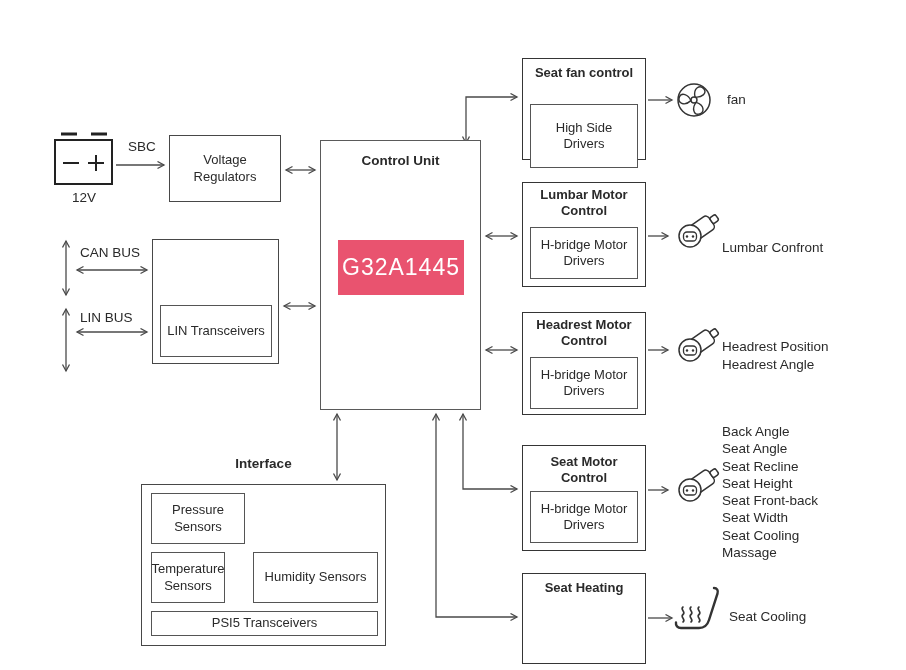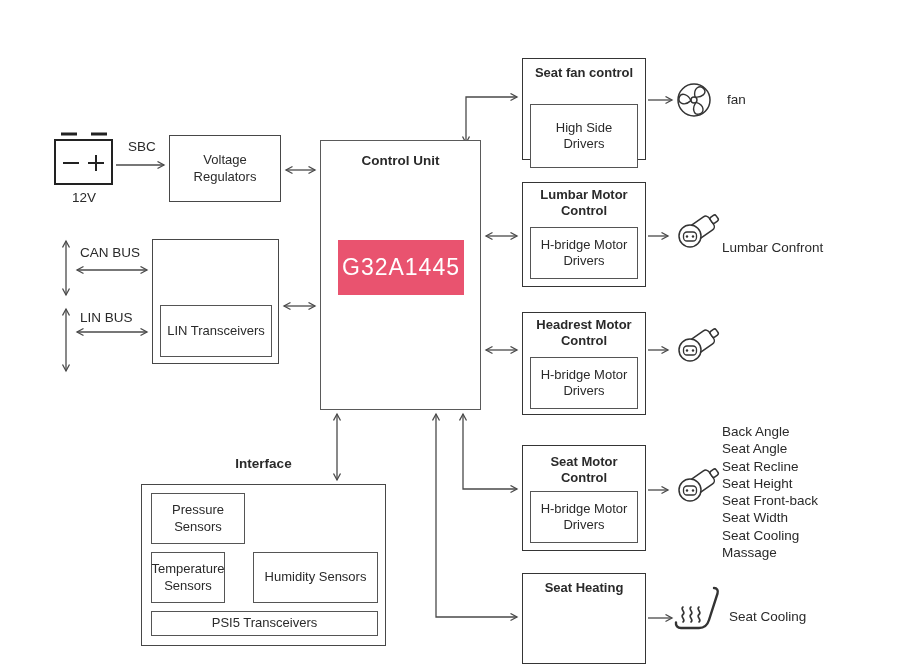--- a/index.html
+++ b/index.html
@@ -166,20 +166,24 @@
     <div class="title" style="padding:8px 20px 0;">Seat Motor Control</div>
   </div>
   <div class="box b-inner" style="left:530px;top:491px;width:108px;height:52px;padding:0 4px;">H-bridge Motor Drivers</div>
 
   <div class="box outbox" style="left:522px;top:573px;width:124px;height:91px;">
     <div class="title">Seat Heating</div>
   </div>
 
   <div class="lbl" style="left:727px;top:92px;">fan</div>
   <div class="lbl" style="left:722px;top:228px;margin-top:12px;">Lumbar Confront</div>
+  <div class="list" style="left:722px;top:338px;line-height:18px;">
+    <span>Headrest Position</span>
+    <span>Headrest Angle</span>
+  </div>
   <div class="list" style="left:722px;top:423px;">
     <span>Back Angle</span>
     <span>Seat Angle</span>
     <span>Seat Recline</span>
     <span>Seat Height</span>
     <span>Seat Front-back</span>
     <span>Seat Width</span>
     <span>Seat Cooling</span>
     <span>Massage</span>
   </div>

